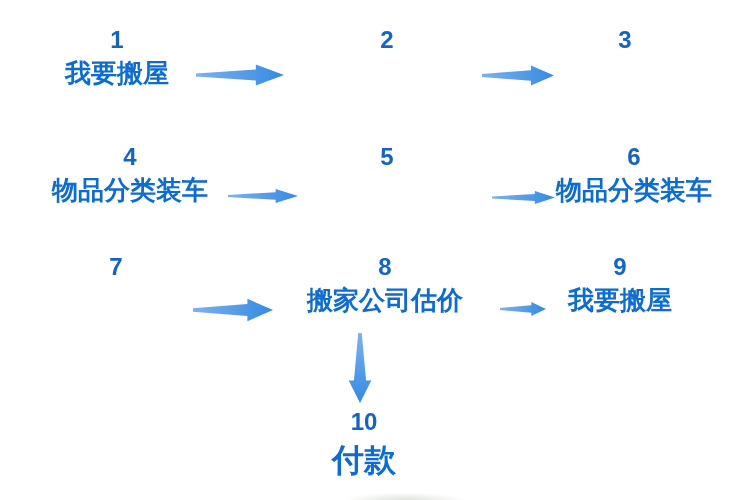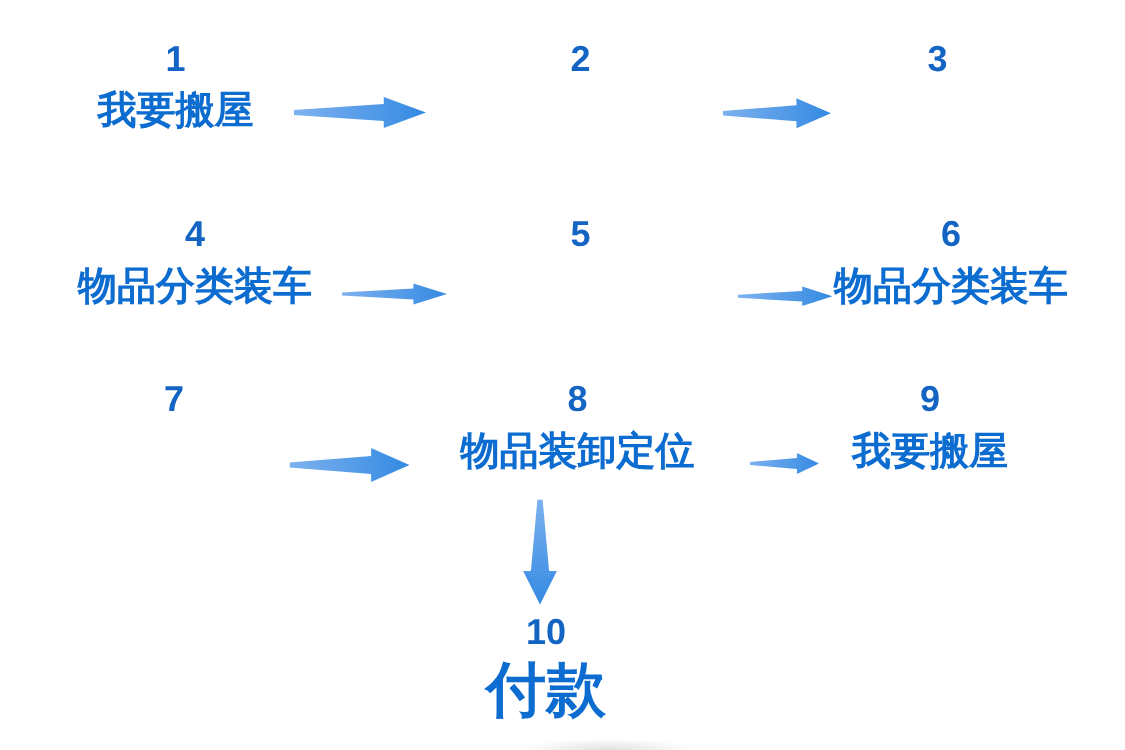--- a/index.html
+++ b/index.html
@@ -8,21 +8,21 @@
     font-family:"Liberation Sans","DejaVu Sans",sans-serif;
   }
   .step{position:absolute;width:170px;display:flex;flex-direction:column;align-items:center;}
   .step .num{font-size:24px;font-weight:bold;line-height:24px;color:var(--num-color,#1464c4);}
   .step .label{font-size:26px;font-weight:bold;line-height:30px;margin-top:6px;white-space:nowrap;color:var(--text-color,#0d6ccf);}
   
   .s1{left:32px;top:28px;}  .s2{left:302px;top:28px;}  .s3{left:540px;top:28px;}
   .s4{left:45px;top:145px;} .s5{left:302px;top:145px;} .s6{left:549px;top:145px;}
   .s7{left:31px;top:255px;} .s8{left:300px;top:255px;} .s9{left:535px;top:255px;}
   .s10{left:279px;top:410px;}
-  .s10 .label{font-size:40px;line-height:36px;margin-top:8px;}
+  .s10 .label{font-size:32px;line-height:36px;margin-top:8px;}
   .arrow{position:absolute;display:block;}
   .a1{left:196px;top:63px;width:88px;height:24px;}
   .a2{left:482px;top:64px;width:72px;height:23px;}
   .a3{left:228px;top:188px;width:70px;height:16px;}
   .a4{left:492px;top:190px;width:63px;height:15px;}
   .a5{left:193px;top:297px;width:80px;height:26px;}
   .a6{left:500px;top:301px;width:46px;height:16px;}
   .a7{left:347px;top:333px;width:26px;height:70px;}
   .bottom-artifact{
     position:absolute;left:325px;top:492px;width:160px;height:8px;
@@ -83,21 +83,21 @@
   </div>
 
   <div class="step s7">
     <div class="num">7</div>
   </div>
   <svg class="arrow a5" viewBox="0 0 100 30" preserveAspectRatio="none">
     <polygon points="0,13 68,8 68,2 100,15 68,28 68,22 0,17" fill="url(#gradR)"></polygon>
   </svg>
   <div class="step s8">
     <div class="num">8</div>
-    <div class="label">物品装卸定位</div>
+    <div class="label">搬家公司估价</div>
   </div>
   <svg class="arrow a6" viewBox="0 0 100 30" preserveAspectRatio="none">
     <polygon points="0,13 68,8 68,2 100,15 68,28 68,22 0,17" fill="url(#gradR)"></polygon>
   </svg>
   <div class="step s9">
     <div class="num">9</div>
     <div class="label">我要搬屋</div>
   </div>
 
   <svg class="arrow a7" viewBox="0 0 30 100" preserveAspectRatio="none">

